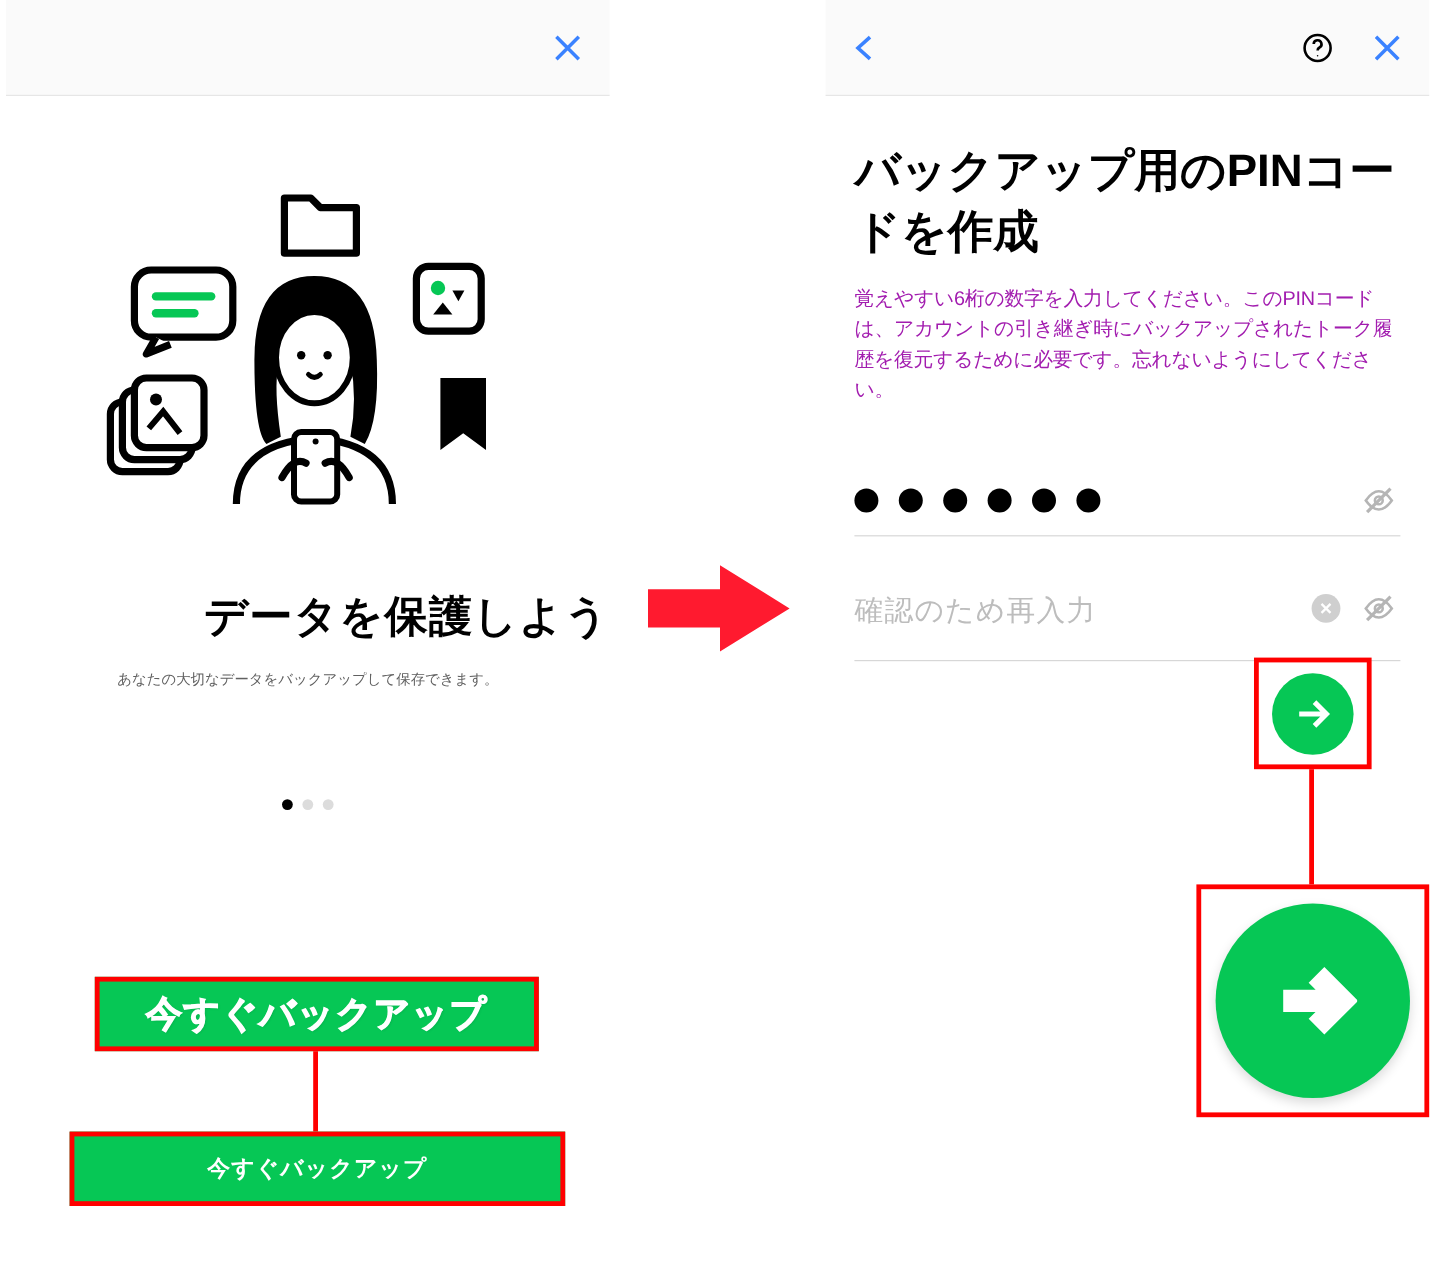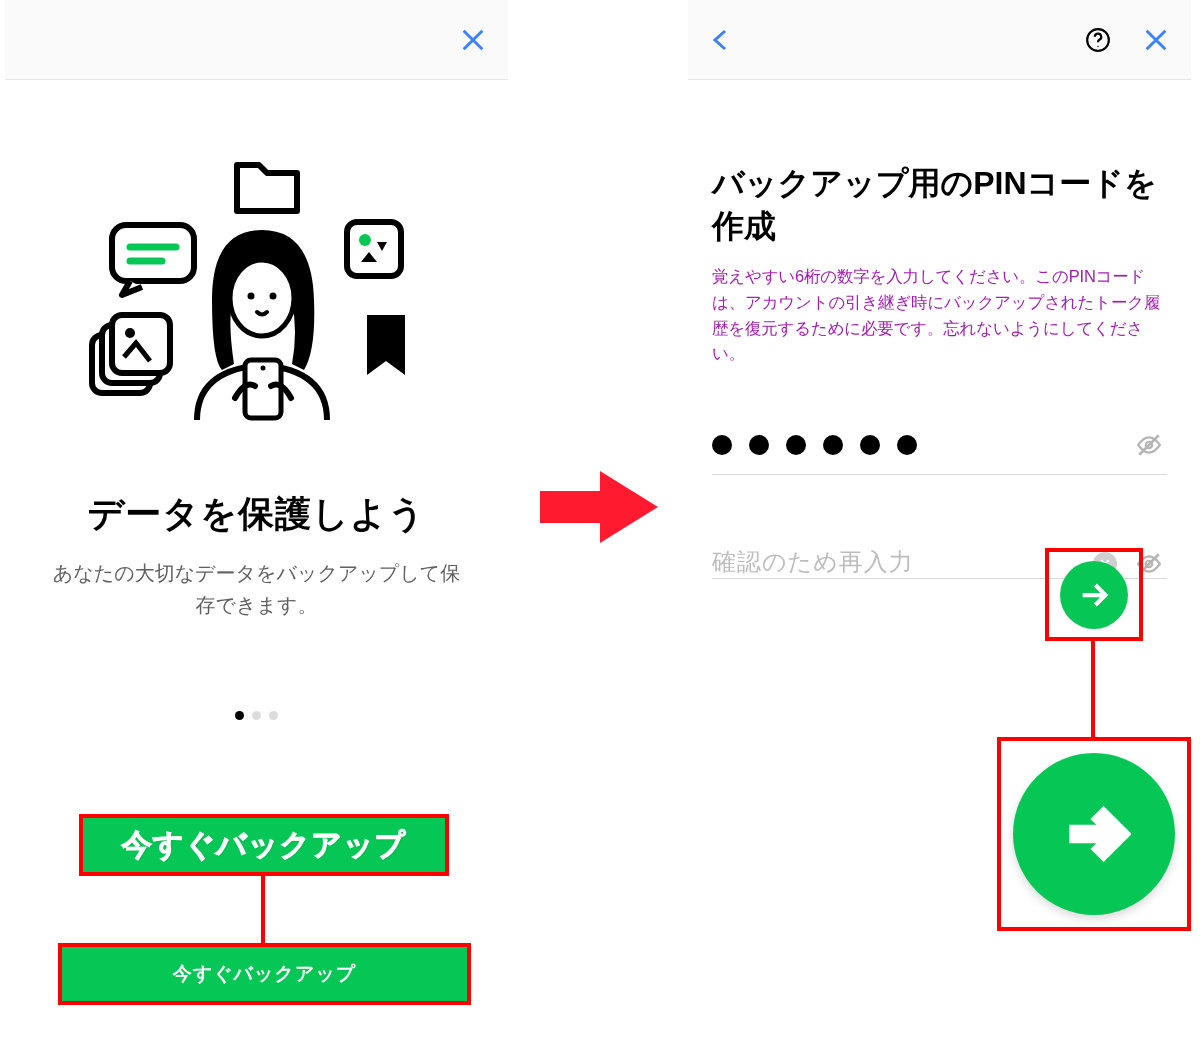--- a/index.html
+++ b/index.html
@@ -43,26 +43,26 @@
     position: relative;
     width: 100%;
     height: 320px;
     margin-top: 70px;
   }
   .illus-wrap svg { position: absolute; left: 50%; transform: translateX(-50%); top: 0; }
 
   .left-title {
     font-size: 36px;
     font-weight: 700;
-    text-align: center;
+    text-align: right;
     margin-top: 20px;
     letter-spacing: 1px;
   }
   .left-sub {
-    font-size: 20px;
+    font-size: 12px;
     color: #606060;
     text-align: center;
     margin-top: 18px;
     line-height: 1.6;
     padding: 0 40px;
   }
   .page-dots {
     display: flex;
     justify-content: center;
     gap: 8px;
@@ -139,25 +139,24 @@
   .nav-right-group { display: flex; align-items: center; gap: 26px; }
   .help-icon {
     width: 30px; height: 30px;
     display: inline-flex; align-items: center; justify-content: center;
     cursor: pointer;
   }
   .help-icon svg { stroke: #000; stroke-width: 2; fill: none; }
 
   .right-body { padding: 38px 24px 0 24px; }
   .right-title {
-    font-size: 32px;
+    font-size: 38px;
     font-weight: 700;
     line-height: 1.35;
     letter-spacing: 0px;
-    margin-top: 44px;
   }
   .right-desc {
     font-size: 16.5px;
     color: #a21caf;
     line-height: 1.55;
     margin-top: 16px;
     letter-spacing: -0.2px;
   }
 
   .pin-row {
@@ -176,21 +175,21 @@
   .eye-off {
     width: 28px; height: 28px;
     display: inline-flex; align-items: center; justify-content: center;
     cursor: pointer;
     color: #b5b5b5;
   }
   .pin-confirm {
     margin-top: 46px;
     height: 58px;
     border-bottom: 1px solid #d7d7d7;
-    display: flex; align-items: flex-end; justify-content: space-between;
+    display: flex; align-items: flex-start; justify-content: space-between;
     padding-right: 4px;
   }
   .pin-confirm .ph {
     font-size: 24px;
     color: #bdbdbd;
     letter-spacing: 1px;
   }
   .confirm-icons { display: flex; gap: 18px; align-items: center; }
   .clear-x {
     width: 24px; height: 24px; border-radius: 50%;

